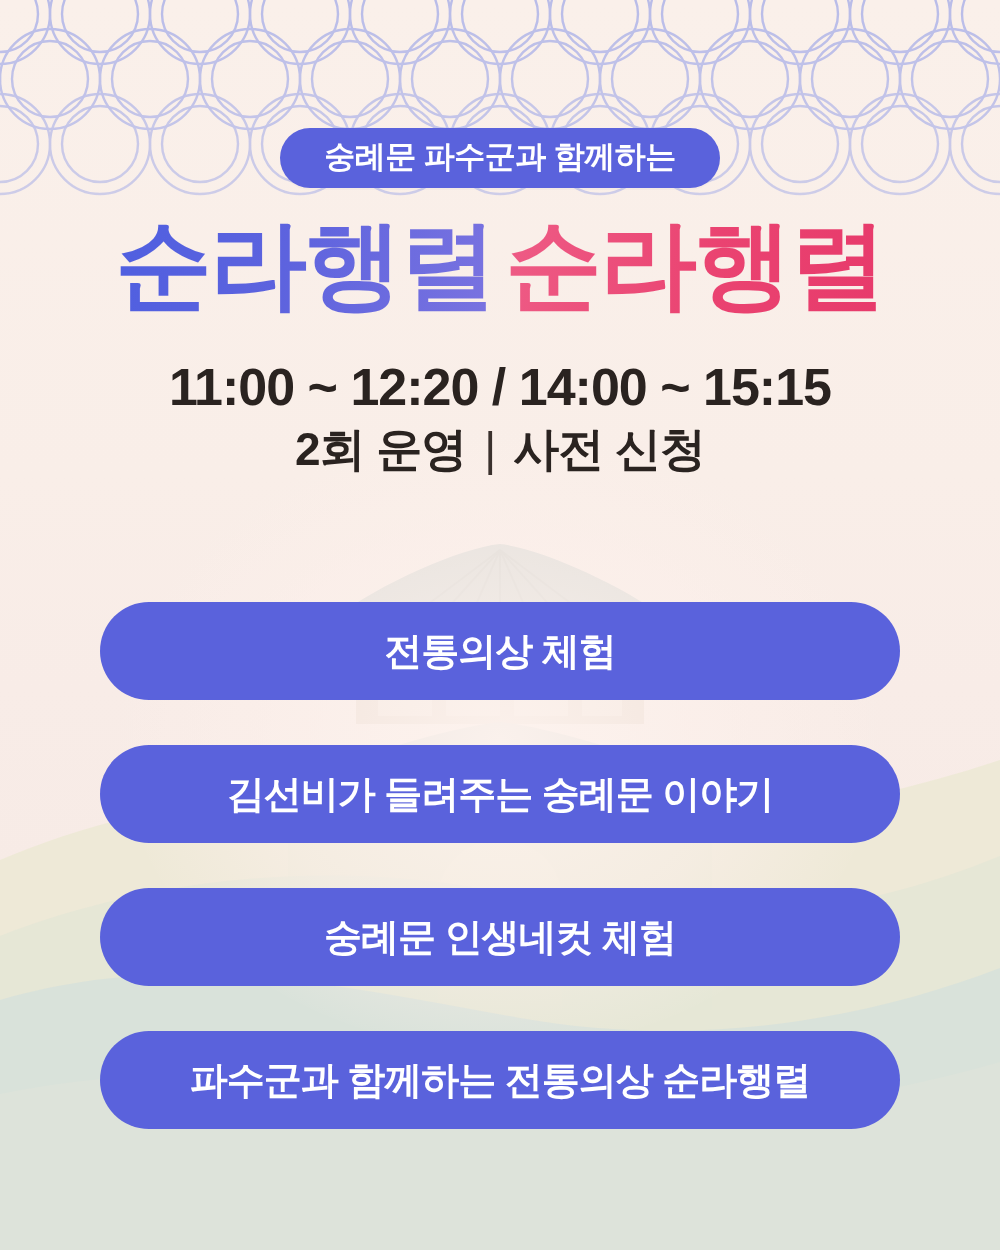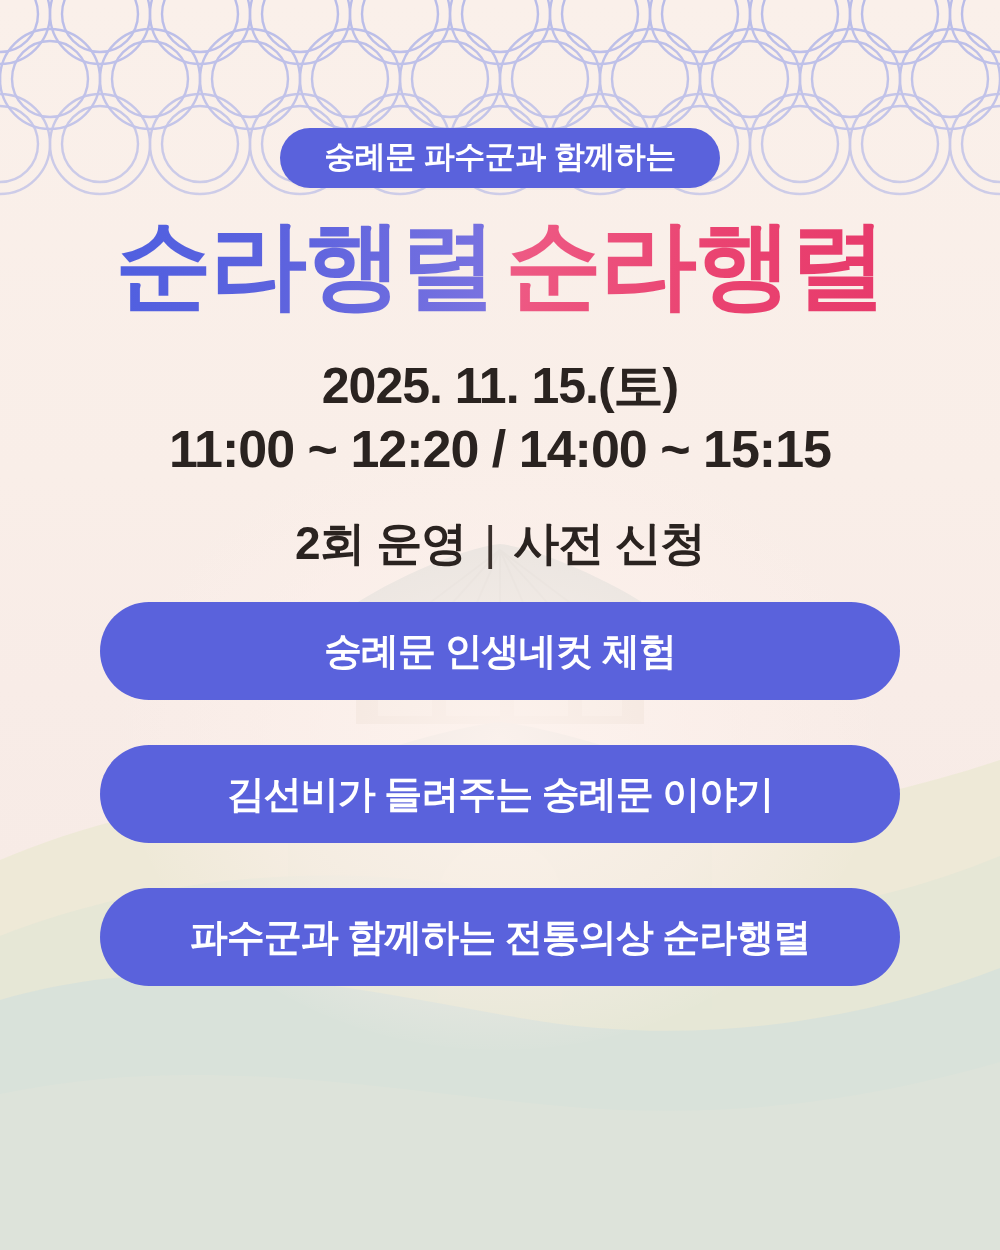--- a/index.html
+++ b/index.html
@@ -73,21 +73,21 @@
     color:transparent;-webkit-text-fill-color:transparent;
     margin-left:10px;
   }
 
   .info{
     position:absolute;left:0;top:355px;width:1000px;text-align:center;
     color:#2a2320;font-weight:bold;letter-spacing:-1px;
   }
   .info .line1{font-size:50px;line-height:1.24;}
   .info .line2{font-size:52px;line-height:1.24;white-space:nowrap;}
-  .info .line3{font-size:46px;line-height:1.32;margin-top:32px;}
+  .info .line3{font-size:46px;line-height:1.32;}
   .info .sep{display:inline-block;padding:0 18px;font-weight:400;color:#3a312d;}
 
   .programs{position:absolute;left:0;top:602px;width:1000px;}
   .prog-pill{
     position:relative;
     margin:0 auto 45px;
     width:800px;height:98px;
     background:#5a62dc;
     border-radius:49px;
     display:flex;align-items:center;justify-content:center;
@@ -244,33 +244,35 @@
 
     <div class="badge-row">
       <span class="badge">숭례문 파수군과 함께하는</span>
     </div>
 
     <div class="title">
       <span class="t-blue">순라행렬</span><span class="t-pink">순라행렬</span>
     </div>
 
     <div class="info">
-      <div class="line1">2025. 11. 15.(토)</div>
       <div class="line2">11:00 ~ 12:20 / 14:00 ~ 15:15</div>
       <div class="line3">
         <span>2회 운영</span><span class="sep">|</span><span>사전 신청</span>
       </div>
     </div>
 
     <div class="programs">
       <div class="prog-pill">
+        <span>전통의상 체험</span>
+      </div>
+      <div class="prog-pill">
+        <span>김선비가 들려주는 숭례문 이야기</span>
+      </div>
+      <div class="prog-pill">
         <span>숭례문 인생네컷 체험</span>
-      </div>
-      <div class="prog-pill">
-        <span>김선비가 들려주는 숭례문 이야기</span>
       </div>
       <div class="prog-pill">
         <span>파수군과 함께하는 전통의상 순라행렬</span>
       </div>
     </div>
 
   </div>
 </div>
 
 </body></html>

